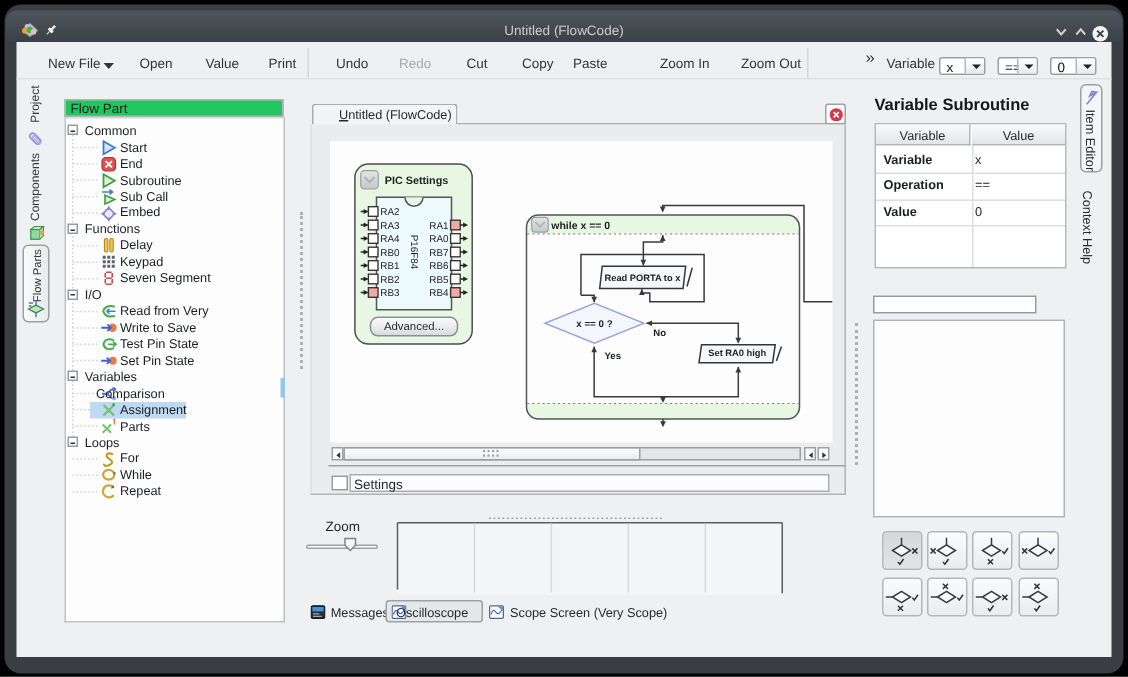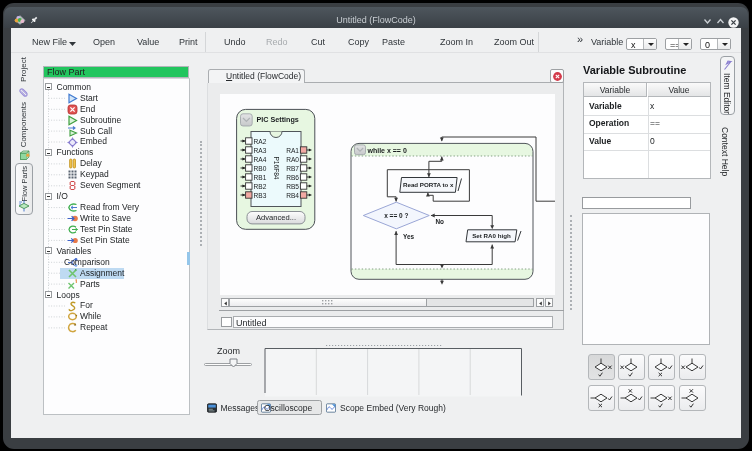--- a/index.html
+++ b/index.html
@@ -424,21 +424,21 @@
       </svg>
     </div>
   <div class="sbtn" style="left:544.5px;top:298px;width:8.5px;height:8.5px">
       <svg style="position:absolute;left:1.5px;top:1.5px" width="5" height="5" viewBox="0 0 5 5">
         <path d="M1.2 0.5 L3.8 2.5 L1.2 4.5 Z" fill="#333"></path>
       </svg>
     </div>
   <div class="abs" style="left:219px;top:310px;width:345px;height:1px;background:#9da0a3"></div>
   <div class="abs" style="left:221px;top:316.5px;width:10.5px;height:10.5px;background:#fff;border:1px solid #989b9e"></div>
   <div class="abs" style="left:233px;top:316px;width:320px;height:11.5px;background:#fcfcfd;border:1px solid #aaadb0"></div>
-  <div class="abs" style="left:236px;top:317.5px;font-size:9px;color:#26292c">Untitled</div>
+  <div class="abs" style="left:236px;top:317.5px;font-size:9px;color:#26292c">Settings</div>
 
   <div class="abs" style="left:217px;top:345.5px;font-size:9px;color:#26292c">Zoom</div>
   <div class="abs" style="left:203.5px;top:362.5px;width:48px;height:3px;background:#fdfdfd;border:1px solid #9da0a3;border-radius:1.5px"></div>
   <svg class="abs" style="left:228.5px;top:357.5px" width="9" height="10" viewBox="0 0 9 10">
       <path d="M1 1 L8 1 L8 5.5 L4.5 9 L1 5.5 Z" fill="#f4f5f6" stroke="#7f8388" stroke-width="1"></path>
     </svg>
   <svg class="abs" style="left:264px;top:344px" width="259" height="53" viewBox="0 0 259 53">
     <rect x="1" y="4.5" width="256.5" height="48" fill="#f4f5f6"></rect>
     <line x1="62" y1="1.5" x2="179" y2="1.5" stroke="#9aa0a5" stroke-width="1" stroke-dasharray="1.2 1.8"></line>
     <line x1="1" y1="4.5" x2="257.5" y2="4.5" stroke="#585d62" stroke-width="1"></line>
@@ -460,21 +460,21 @@
       <rect x="0.5" y="1" width="11" height="10" rx="1" fill="#fff" stroke="#4a6a8a"></rect>
       <path d="M1.5 8 C3 4 4 4 5.5 6 C7 8 8 8 10.5 4" fill="none" stroke="#3f6ad0" stroke-width="1"></path>
       <path d="M7 1.5 L11 1.5 L11 5" fill="#4a90d9" stroke="none"></path>
     </svg>
   <div class="btab" style="left:264px;top:403px">Oscilloscope</div>
   <svg class="abs" style="left:326px;top:403px" width="10" height="10" viewBox="0 0 12 12">
       <rect x="0.5" y="1" width="11" height="10" rx="1" fill="#fff" stroke="#4a6a8a"></rect>
       <path d="M1.5 8 C3 4 4 4 5.5 6 C7 8 8 8 10.5 4" fill="none" stroke="#3f6ad0" stroke-width="1"></path>
       <path d="M7 1.5 L11 1.5 L11 5" fill="#4a90d9" stroke="none"></path>
     </svg>
-  <div class="btab" style="left:340px;top:403px">Scope Embed (Very Rough)</div>
+  <div class="btab" style="left:340px;top:403px">Scope Screen (Very Scope)</div>
 
   <div id="rp-title">Variable Subroutine</div>
   <div id="vtable">
     <div class="vt-hcell" style="left:0;width:63px;border-right:1px solid #b4b7ba">Variable</div>
     <div class="vt-hcell" style="left:64px;width:62px">Value</div>
     <div class="abs" style="left:63.5px;top:14px;width:1px;height:81px;background:#dcdee0"></div>
     <div class="vt-cell" style="left:5px;top:15.0px;font-weight:bold">Variable</div>
     <div class="vt-cell" style="left:66px;top:15.0px">x</div>
     <div class="vt-line" style="top:32.3px"></div>
     <div class="vt-cell" style="left:5px;top:32.3px;font-weight:bold">Operation</div>

